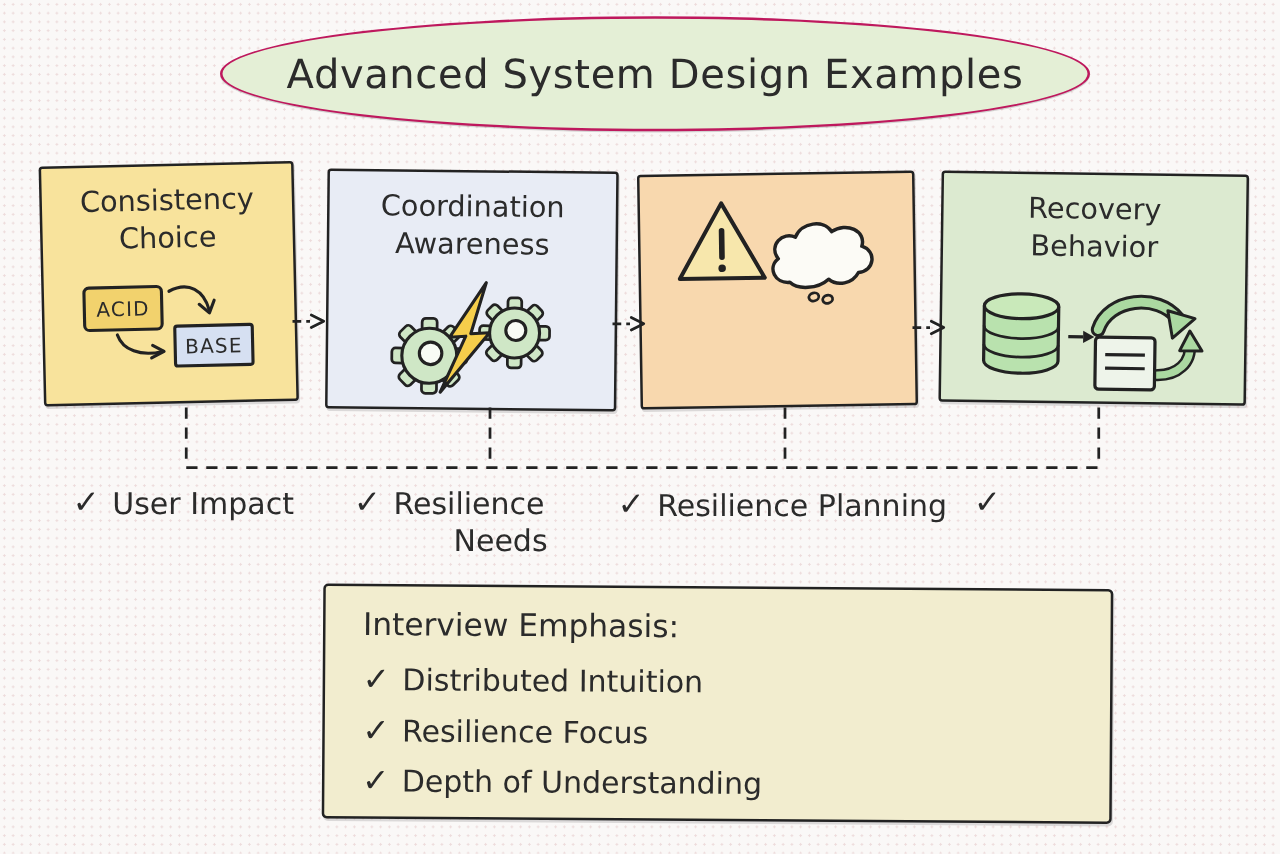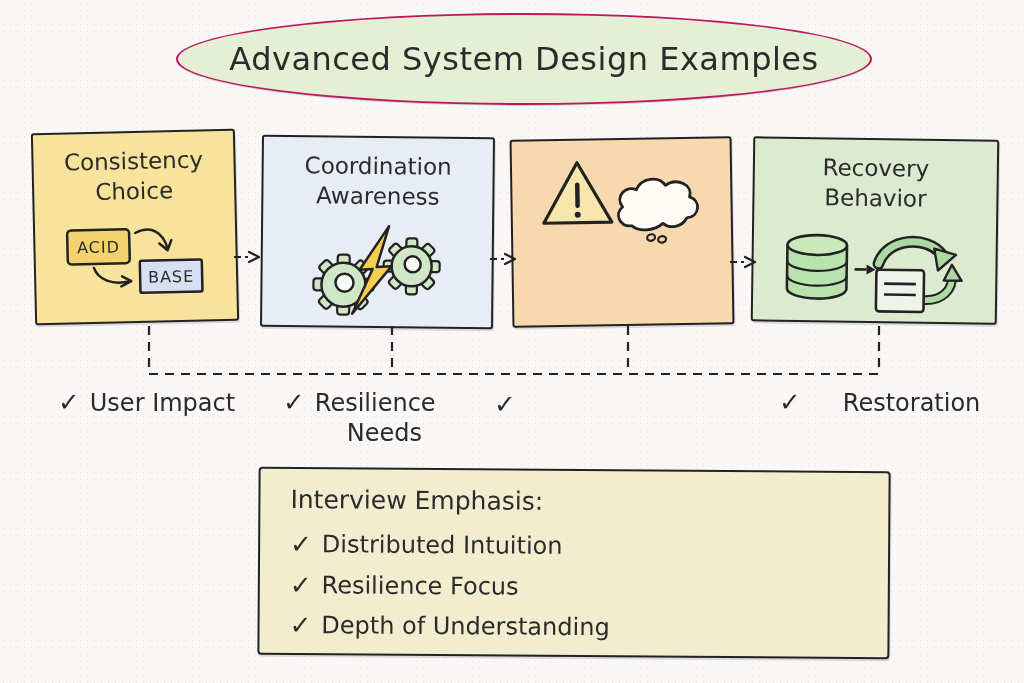--- a/index.html
+++ b/index.html
@@ -37,21 +37,21 @@
   .svgtxt{font-family:"DejaVu Sans",sans-serif;font-size:16px;fill:#2b2b2b;letter-spacing:1px;text-anchor:middle;}
 
   
   .arrow{position:absolute;}
   .bracket{position:absolute;left:130px;top:318px;}
 
   
   .crit{position:absolute;display:flex;align-items:flex-start;font-size:24px;line-height:1.25;}
   .check{font-size:26px;margin-right:10px;line-height:1.1;}
   .crit .lines{display:flex;flex-direction:column;}
-  .crit .l2{margin-left:32px;}
+  .crit .l2{margin-left:48px;}
   .crit .l2:empty{display:none;}
 
   
   .note{
     position:absolute;left:258px;top:469px;width:632px;height:188px;
     background:#f2edcf;border:2.5px solid #222;border-radius:4px;
     transform:rotate(.4deg);box-sizing:border-box;
     padding:16px 20px 0 30px;box-shadow:1px 2px 0 rgba(0,0,0,.12);
   }
   .note-head{font-size:25px;margin-bottom:16px;}
@@ -200,25 +200,28 @@
   </div>
   <div class="crit" style="left:283px;top:388px">
     <span class="check">✓</span>
     <span class="lines">
       <span class="l1">Resilience</span>
       <span class="l2">Needs</span>
     </span>
   </div>
   <div class="crit" style="left:494px;top:390px">
     <span class="check">✓</span>
+    <span class="lines">
+      <span class="l1">Resilience Planning</span>
+
+    </span>
   </div>
   <div class="crit" style="left:779px;top:388px">
     <span class="check">✓</span>
     <span class="lines">
-      <span class="l2">Restoration</span>
     </span>
   </div>
 
   <div class="note">
     <div class="note-head">Interview Emphasis:</div>
     <div class="note-item">
       <span class="check">✓</span>
       <span>Distributed Intuition</span>
     </div>
     <div class="note-item">

